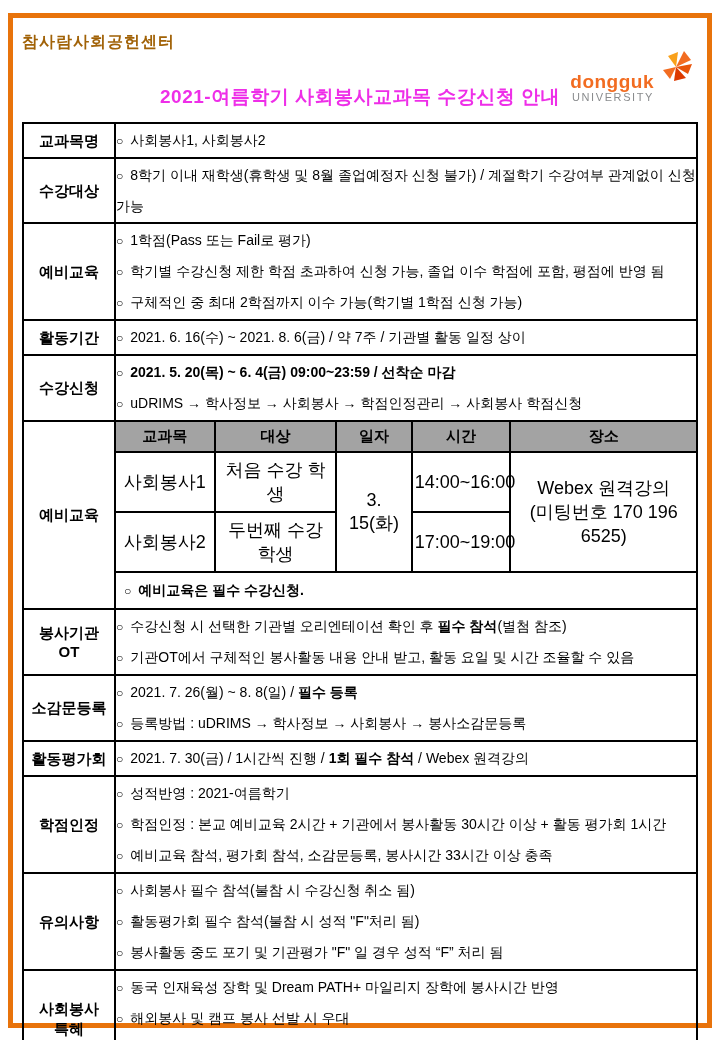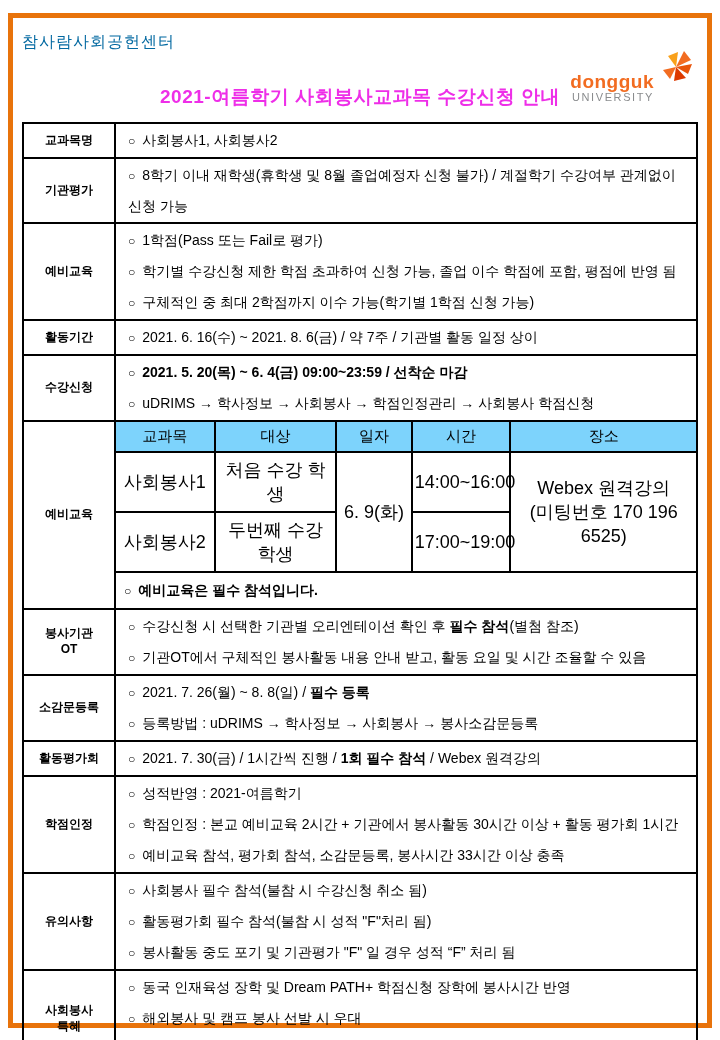--- a/index.html
+++ b/index.html
@@ -6,47 +6,47 @@
   body{
     width:720px;height:1040px;background:#ffffff;position:relative;
     font-family:"Liberation Sans","DejaVu Sans",sans-serif;color:#000;
   }
   .frame{
     position:absolute;left:8px;top:13px;width:704px;height:1015px;
     border:5px solid #E8730B;box-sizing:border-box;padding:10px 9px 0 9px;
   }
   
   .hdr{position:relative;height:48px;}
-  .center-name{color:#0369a1;font-weight:normal;font-size:16px;letter-spacing:1px;padding-top:4px;}
+  .center-name{color:#a16207;font-weight:bold;font-size:16px;letter-spacing:1px;padding-top:4px;}
   .logo{position:absolute;right:4px;top:0;display:flex;align-items:center;gap:4px;}
   .logo-txt{text-align:right;line-height:1;}
   .logo-brand{color:#F26C21;font-weight:bold;font-size:19px;letter-spacing:0.5px;display:block;margin-top:44px;}
   .logo-sub{color:#8A8C8E;font-size:11px;letter-spacing:1.6px;display:block;margin-top:1px;}
   .logo-flower{width:36px;height:36px;}
   .title{
     text-align:center;color:#EE2EE8;font-size:19px;font-weight:bold;
     letter-spacing:0.5px;margin:8px 0 12px 0;white-space:nowrap;
   }
   
   table.main{width:100%;border-collapse:collapse;table-layout:fixed;}
   .main > tbody > tr > th.lbl{
-    width:88px;border:2px solid #000;font-size:12px;font-weight:bold;
+    width:88px;border:2px solid #000;font-size:15px;font-weight:bold;
     text-align:center;vertical-align:middle;white-space:pre-line;padding:3px 1px;line-height:1.3;
   }
   .main > tbody > tr > td.cnt{
-    border:2px solid #000;padding:1px 12px;font-size:14px;vertical-align:middle;
+    border:2px solid #000;padding:1px 0;font-size:14px;vertical-align:middle;
   }
   .main > tbody > tr > td.p0{padding:0;}
   .line{line-height:30px;}
   .bullet{font-size:12px;margin-right:7px;}
   .strong{font-weight:bold;}
   
   table.inner{width:100%;border-collapse:collapse;table-layout:fixed;}
   .inner th,.inner td{border:2px solid #000;text-align:center;vertical-align:middle;padding:5px 2px;font-size:18px;}
-  .inner th{background:#7dd3fc;font-weight:normal;font-size:15px;}
+  .inner th{background:#a3a3a3;font-weight:bold;font-size:15px;}
   .inner th:first-child,.inner td:first-child{border-left:none;}
   .inner th:last-child,.inner td:last-child{border-right:none;}
   .inner tr:first-child th{border-top:none;}
   .place{white-space:pre-line;line-height:1.35;}
   .note{padding:2px 8px;}
   
   .f-org{text-align:center;color:#FA17C3;font-size:27px;font-weight:bold;letter-spacing:1px;margin-top:12px;}
 </style>
 </head>
 <body>
@@ -76,21 +76,21 @@
     <tbody>
 
       <tr>
         <th class="lbl">교과목명</th>
         <td class="cnt">
           <div class="line"><span class="bullet">○</span><span>사회봉사1, 사회봉사2</span><span class="strong"></span><span></span></div>
         </td>
       </tr>
 
       <tr>
-        <th class="lbl">기관평가</th>
+        <th class="lbl">수강대상</th>
         <td class="cnt">
           <div class="line"><span class="bullet">○</span><span>8학기 이내 재학생(휴학생 및 8월 졸업예정자 신청 불가) / 계절학기 수강여부 관계없이 신청 가능</span><span class="strong"></span><span></span></div>
         </td>
       </tr>
 
       <tr>
         <th class="lbl">예비교육</th>
         <td class="cnt">
           <div class="line"><span class="bullet">○</span><span>1학점(Pass 또는 Fail로 평가)</span></div>
           <div class="line"><span class="bullet">○</span><span>학기별 수강신청 제한 학점 초과하여 신청 가능, 졸업 이수 학점에 포함, 평점에 반영 됨</span></div>
@@ -128,34 +128,34 @@
               <tr>
                 <th>교과목</th>
                 <th>대상</th>
                 <th>일자</th>
                 <th>시간</th>
                 <th>장소</th>
               </tr>
               <tr>
                 <td>사회봉사1</td>
                 <td>처음 수강 학생</td>
-                <td rowspan="2">6. 9(화)</td>
+                <td rowspan="2">3. 15(화)</td>
                 <td>14:00~16:00</td>
                 <td rowspan="2" class="place">Webex 원격강의
 (미팅번호 170 196 6525)</td>
               </tr>
               <tr>
                 <td>사회봉사2</td>
                 <td>두번째 수강 학생</td>
                 <td>17:00~19:00</td>
               </tr>
             </tbody>
           </table>
           <div class="note">
-            <div class="line"><span class="bullet">○</span><span class="strong">예비교육은 필수 참석입니다.</span></div>
+            <div class="line"><span class="bullet">○</span><span class="strong">예비교육은 필수 수강신청.</span></div>
           </div>
         </td>
       </tr>
 
       <tr>
         <th class="lbl">봉사기관
 OT</th>
         <td class="cnt">
           <div class="line"><span class="bullet">○</span><span>수강신청 시 선택한 기관별 오리엔테이션 확인 후 </span><span class="strong">필수 참석</span><span>(별첨 참조)</span></div>
           <div class="line"><span class="bullet">○</span><span>기관OT에서 구체적인 봉사활동 내용 안내 받고, 활동 요일 및 시간 조율할 수 있음</span></div>
@@ -192,21 +192,21 @@
           <div class="line"><span class="bullet">○</span><span>사회봉사 필수 참석(불참 시 수강신청 취소 됨)</span></div>
           <div class="line"><span class="bullet">○</span><span>활동평가회 필수 참석(불참 시 성적 "F"처리 됨)</span></div>
           <div class="line"><span class="bullet">○</span><span>봉사활동 중도 포기 및 기관평가 "F" 일 경우 성적 “F” 처리 됨</span></div>
         </td>
       </tr>
 
       <tr>
         <th class="lbl">사회봉사
 특혜</th>
         <td class="cnt">
-          <div class="line"><span class="bullet">○</span><span>동국 인재육성 장학 및 Dream PATH+ 학점신청 장학에 봉사시간 반영</span></div>
+          <div class="line"><span class="bullet">○</span><span>동국 인재육성 장학 및 Dream PATH+ 마일리지 장학에 봉사시간 반영</span></div>
           <div class="line"><span class="bullet">○</span><span>해외봉사 및 캠프 봉사 선발 시 우대</span></div>
           <div class="line"><span class="bullet">○</span><span>원격강의 관련 장학생 및 우수 봉사자 추천</span></div>
         </td>
       </tr>
 
     </tbody>
   </table>
 
   <div class="f-org">교육혁신처 참사람사회공헌센터</div>
 

